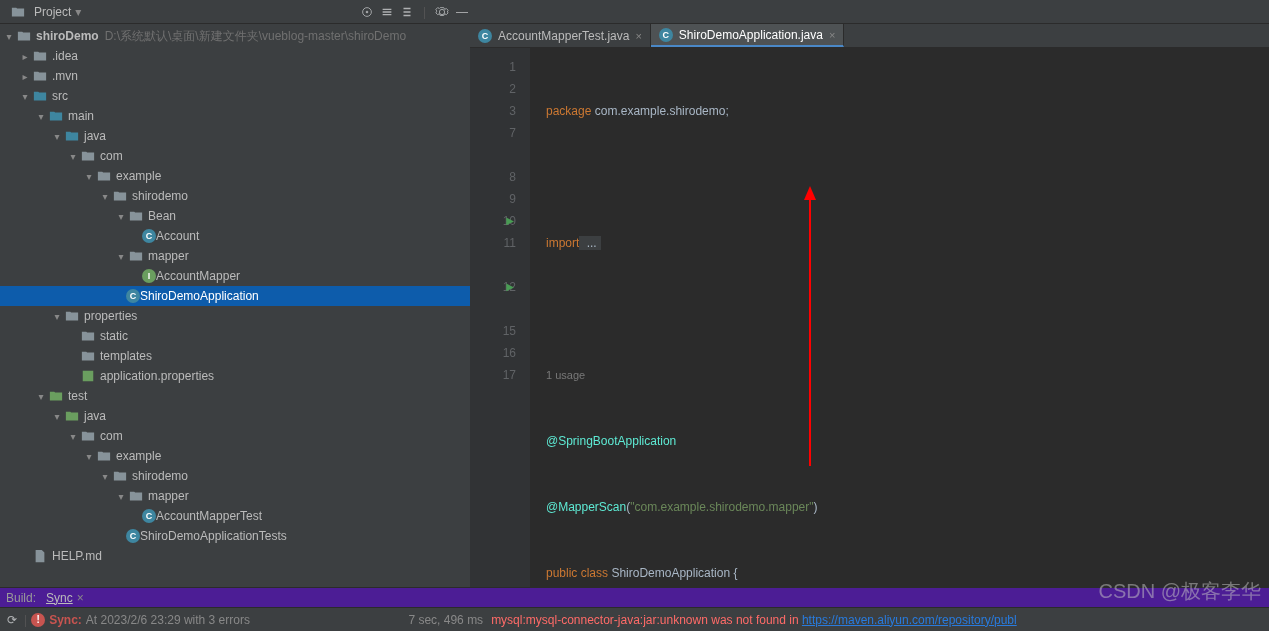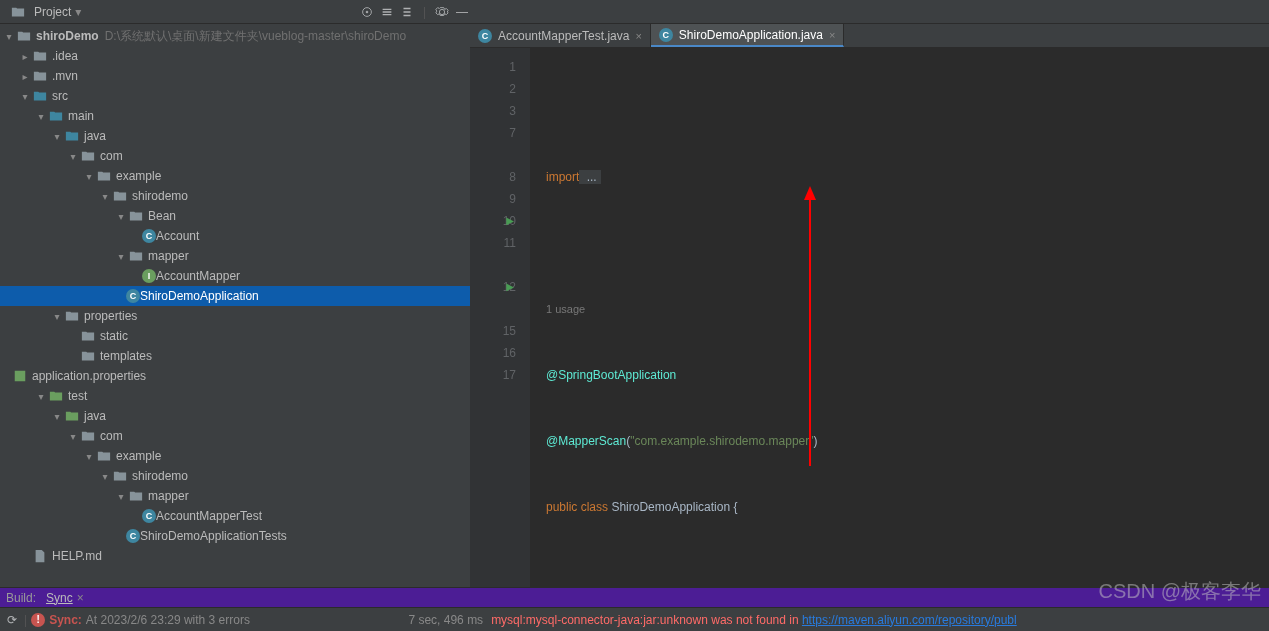--- a/index.html
+++ b/index.html
@@ -240,21 +240,21 @@
           </div>
           <div class="tree-row" style="padding-left: 68px;">
             <span class="arrow"></span>
             <span class="fico folder-gray">
               <svg viewBox="0 0 16 16">
                 <path d="M1 3h5l1 1h8v9H1z"></path>
               </svg>
             </span>
             <span class="label">templates</span>
           </div>
-          <div class="tree-row" style=" text-align: center;">
+          <div class="tree-row" style="padding-left: 68px; text-align: center;">
             <span class="arrow"></span>
             <span class="fico">
               <svg viewBox="0 0 16 16">
                 <rect x="2" y="2" width="12" height="12" fill="#6a9e5f"></rect>
               </svg>
             </span>
             <span class="label">application.properties</span>
           </div>
           <div class="tree-row" style="padding-left: 36px;">
             <span class="arrow">▾</span>
@@ -359,20 +359,21 @@
         <div class="gl" style="position:relative">10<span class="run-mark">▶</span></div>
         <div class="gl">11</div>
           <div class="gl"></div>
         <div class="gl" style="position:relative">12<span class="run-mark">▶</span></div>
         <div class="gl"></div>
           <div class="gl">15</div>
           <div class="gl">16</div>
           <div class="gl">17</div>
       </div>
       <div class="code">
+        <div class="cl"><span class="kw">package</span><span> com.example.shirodemo;</span></div>
         <div class="cl"></div>
         <div class="cl"><span class="kw">import</span><span style="background:#3c3f41;padding:0 4px"> ...</span></div>
         <div class="cl"></div>
         <div class="cl"><span class="hint">1 usage</span></div>
         <div class="cl"><span class="ann">@SpringBootApplication</span></div>
         <div class="cl"><span class="ann">@MapperScan</span><span>(</span><span class="str">"com.example.shirodemo.mapper"</span><span>)</span></div>
         <div class="cl"><span class="kw">public class </span><span>ShiroDemoApplication </span><span>{</span></div>
         
         
         

